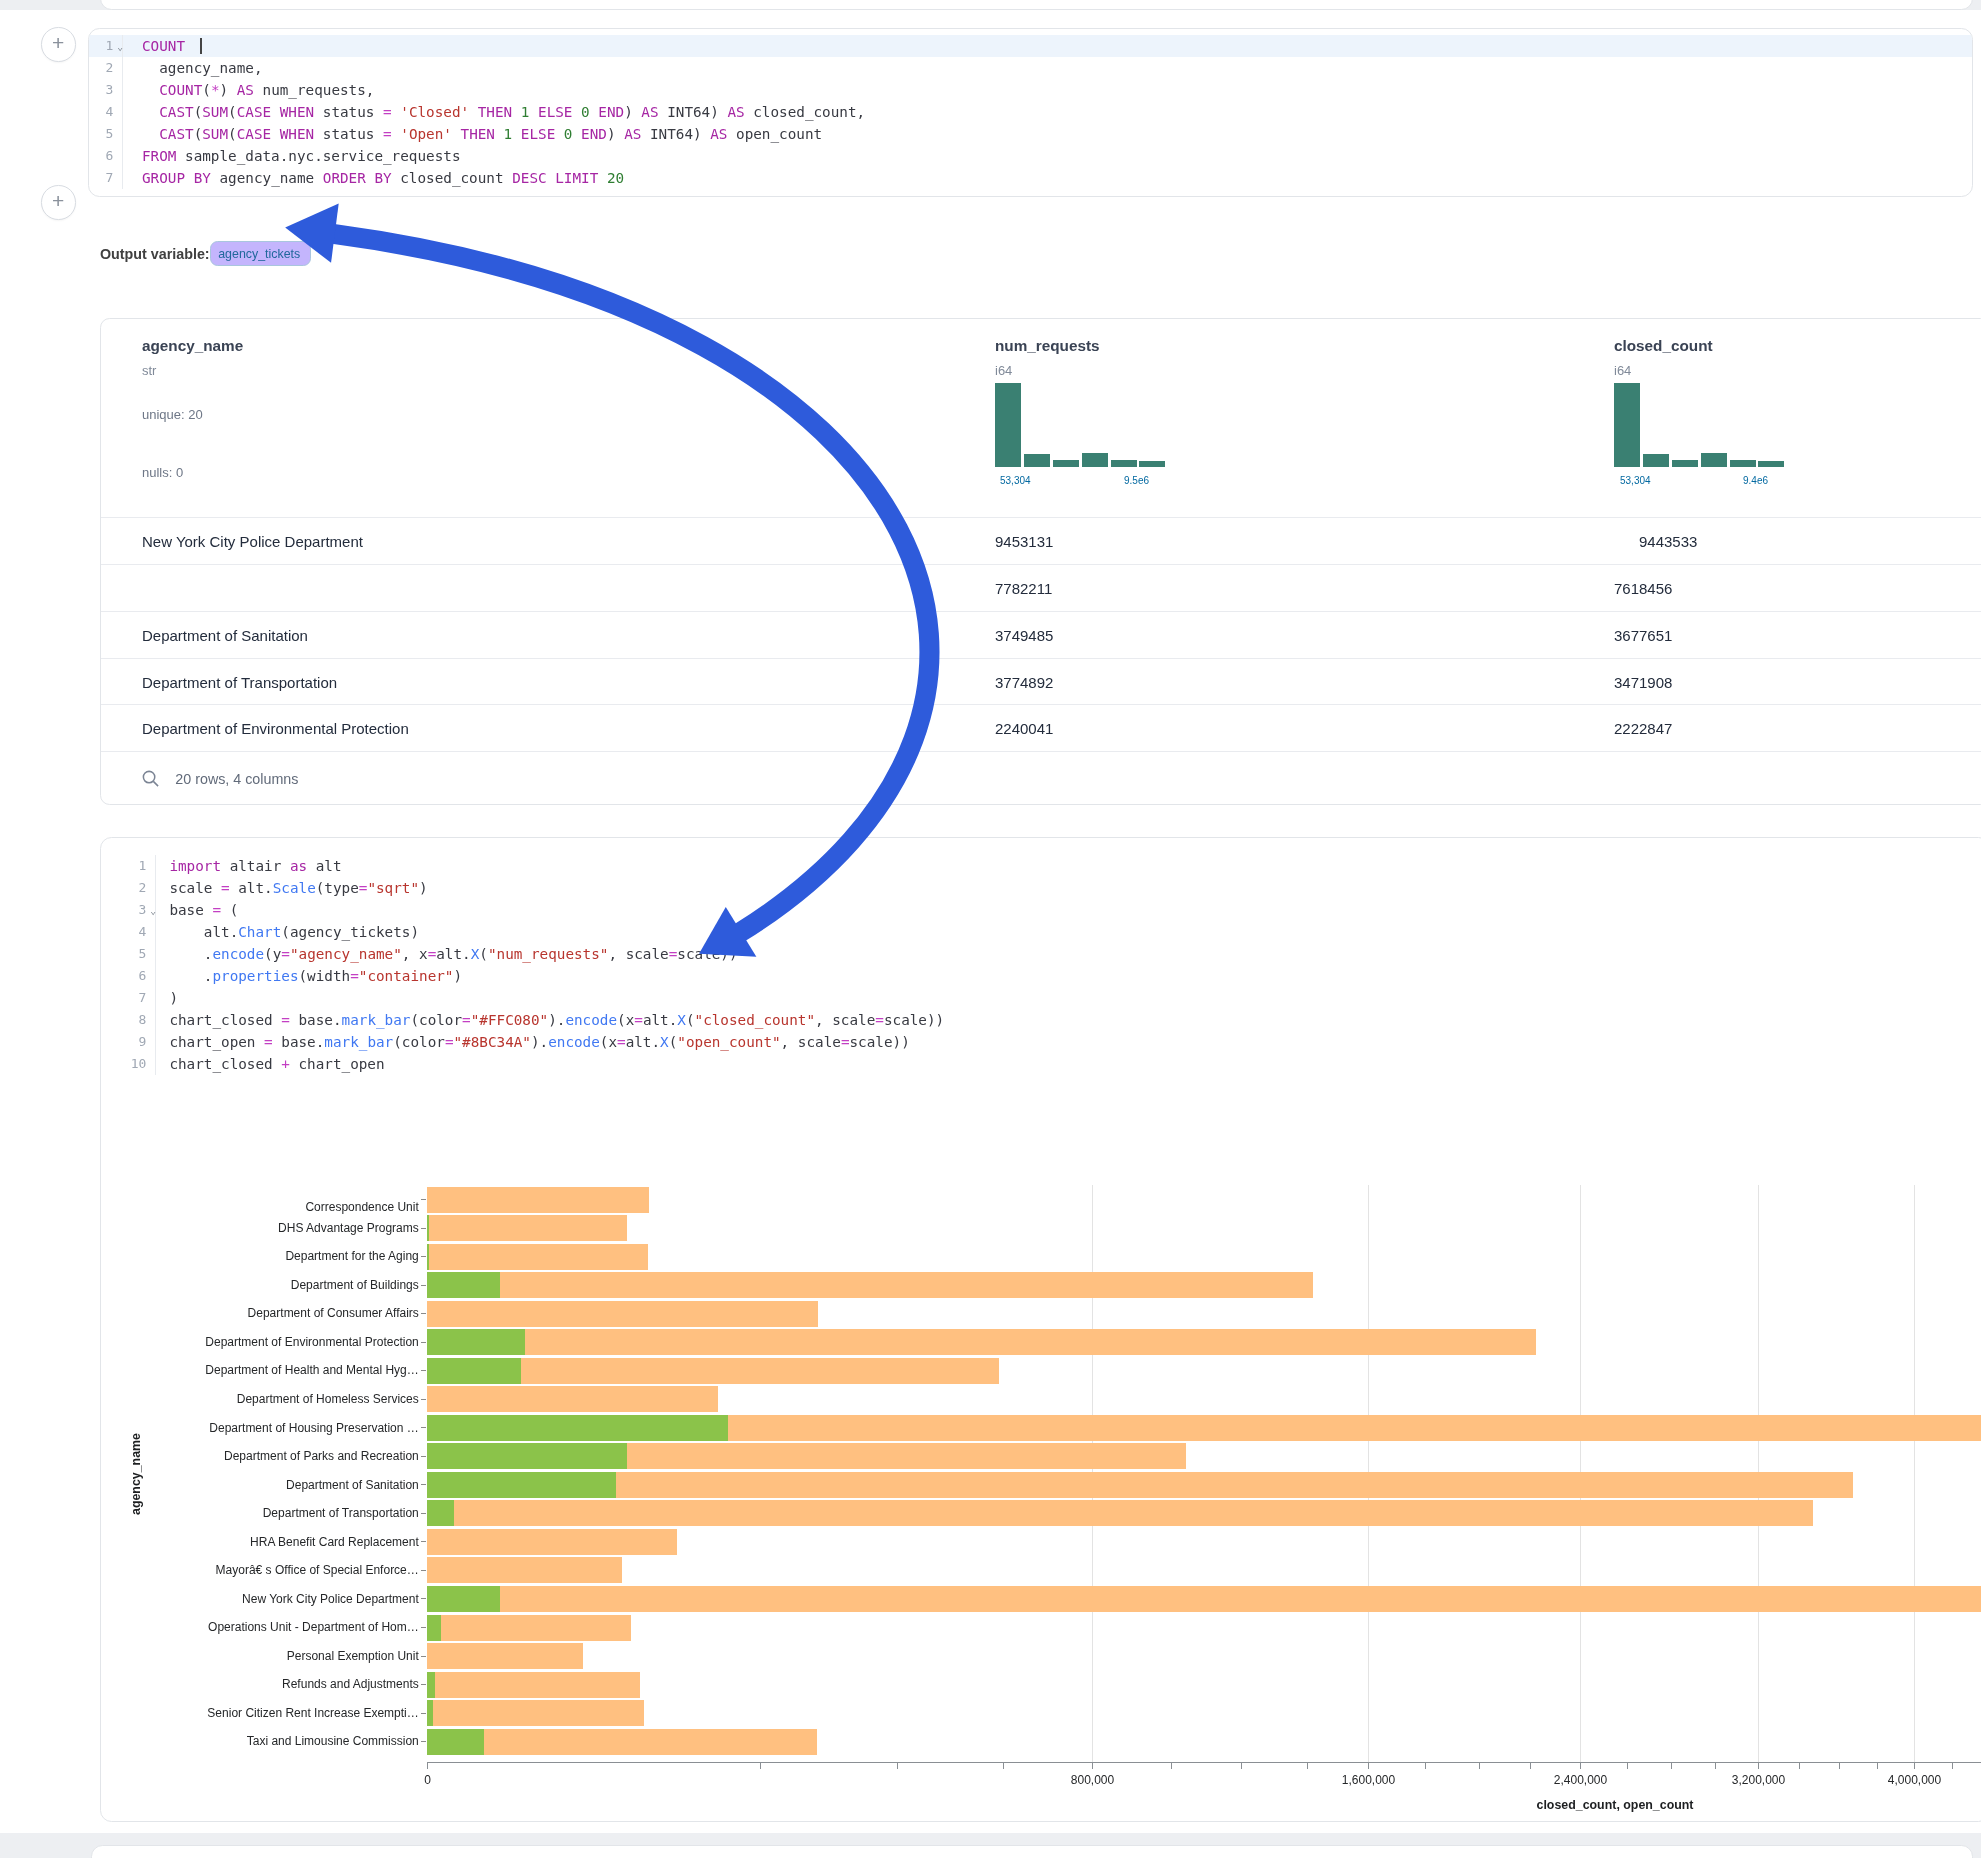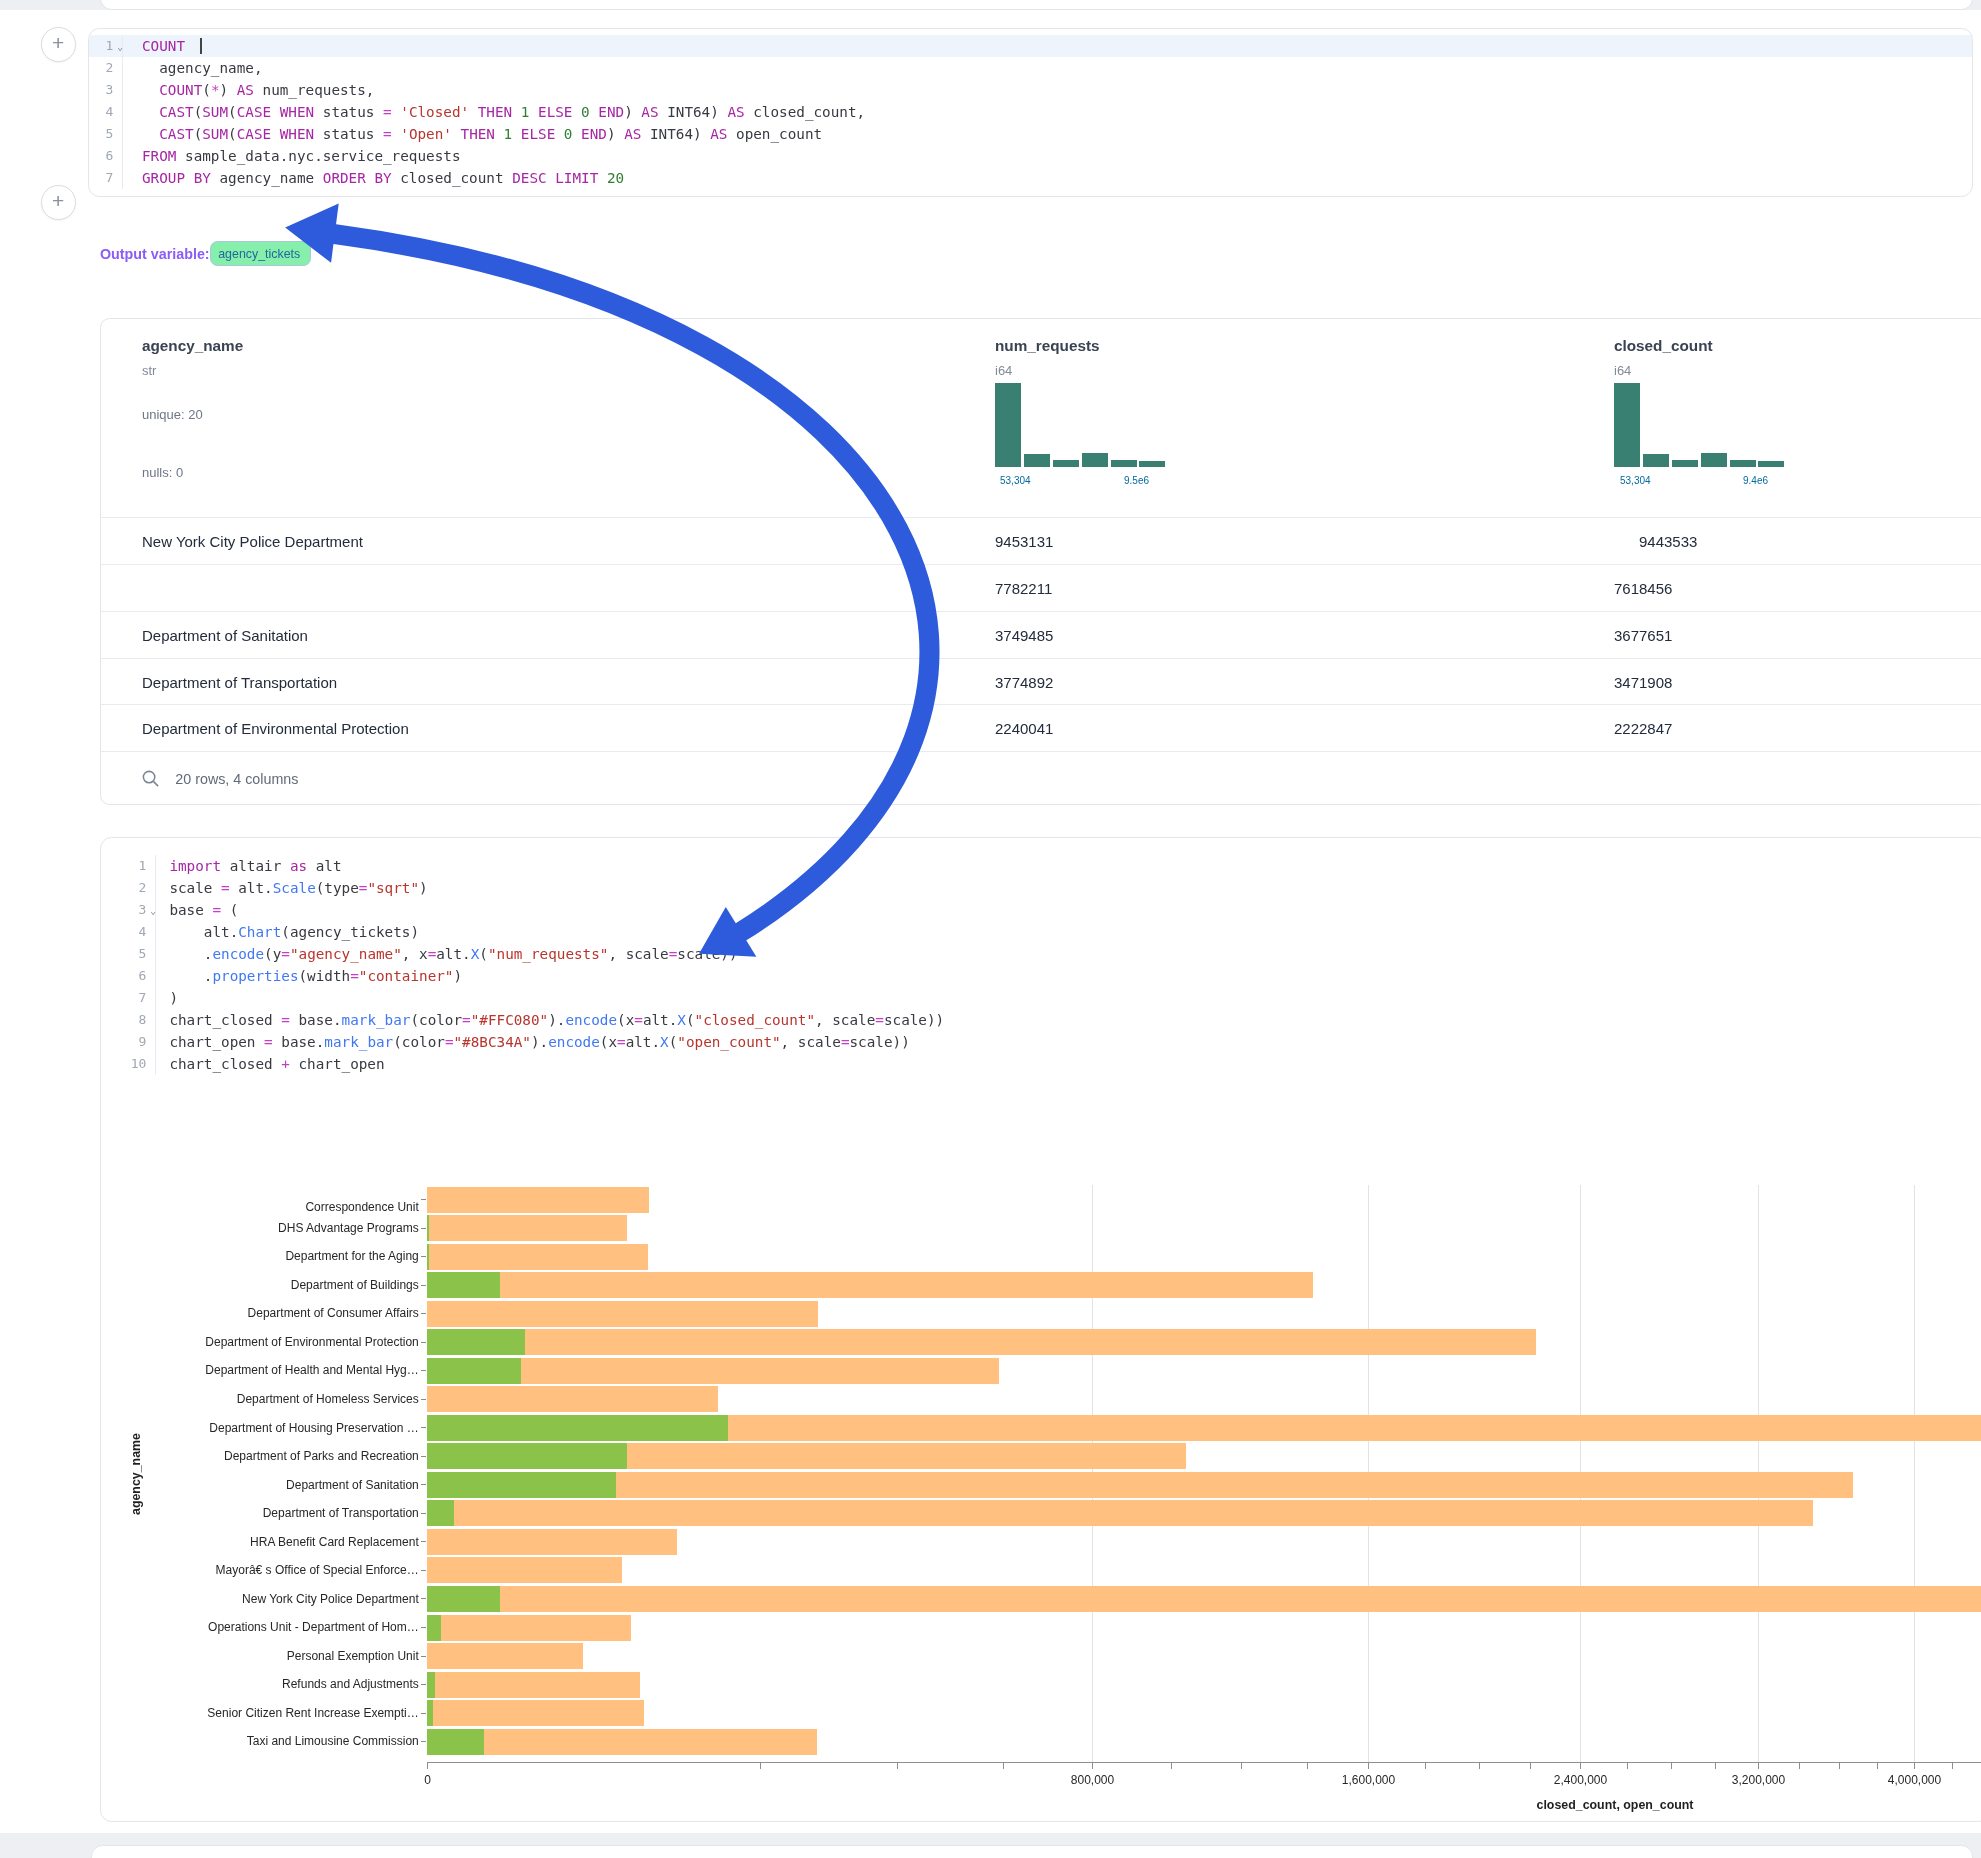--- a/index.html
+++ b/index.html
@@ -27,22 +27,22 @@
   .sql-card .gutter{width:34px;padding-right:8.6px;}
   .py-card .gutter{width:55px;padding-right:8.6px;}
   .fold{position:absolute;right:-1px;top:1px;font-size:9.6px;color:#7a828c;}
   .codetext{padding-left:19px;color:#383A42;}
   .py-card .codetext{padding-left:13.4px;}
   .tk-k{color:#A626A4;} .tk-s{color:#B8352E;} .tk-n{color:#2F7E32;}
   .tk-f{color:#4078F2;} .tk-o{color:#C33FC3;} .tk-p{color:#383A42;}
   .caret{display:inline-block;width:1.4px;height:15.3px;background:#444;vertical-align:-2.9px;margin-left:6.7px;}
   
   .outvar-row{position:absolute;left:100px;top:239px;height:29px;display:flex;align-items:center;}
-  .outvar-label{font-size:14.3px;font-weight:bold;color:#8b5cf6;}
-  .outvar-pill{margin-left:0;border:1px solid #a9c6de;border-radius:7.6px;background:#86efac;
+  .outvar-label{font-size:14.3px;font-weight:bold;color:#404040;}
+  .outvar-pill{margin-left:0;border:1px solid #a9c6de;border-radius:7.6px;background:#c4b5fd;
                padding:1.9px 7.6px;height:19px;display:flex;align-items:center;cursor:pointer;}
   .outvar-pill span{display:block;width:84px;overflow:hidden;white-space:nowrap;
                     font-size:12.4px;color:#21689c;}
   
   .table-card{left:100px;top:318px;width:1888px;height:485px;border-radius:9.6px;overflow:hidden;}
   .th-name{position:absolute;top:18px;font-size:15.3px;font-weight:bold;color:#3a4354;}
   .th-type{position:absolute;top:44px;font-size:13px;color:#808a99;}
   .th-stat{position:absolute;font-size:13px;color:#6e7787;}
   .hist{position:absolute;top:64px;width:172px;height:84px;display:flex;align-items:flex-end;}
   .hist .hbar{flex:0 0 26px;margin-right:2.9px;background:#3a8072;}

